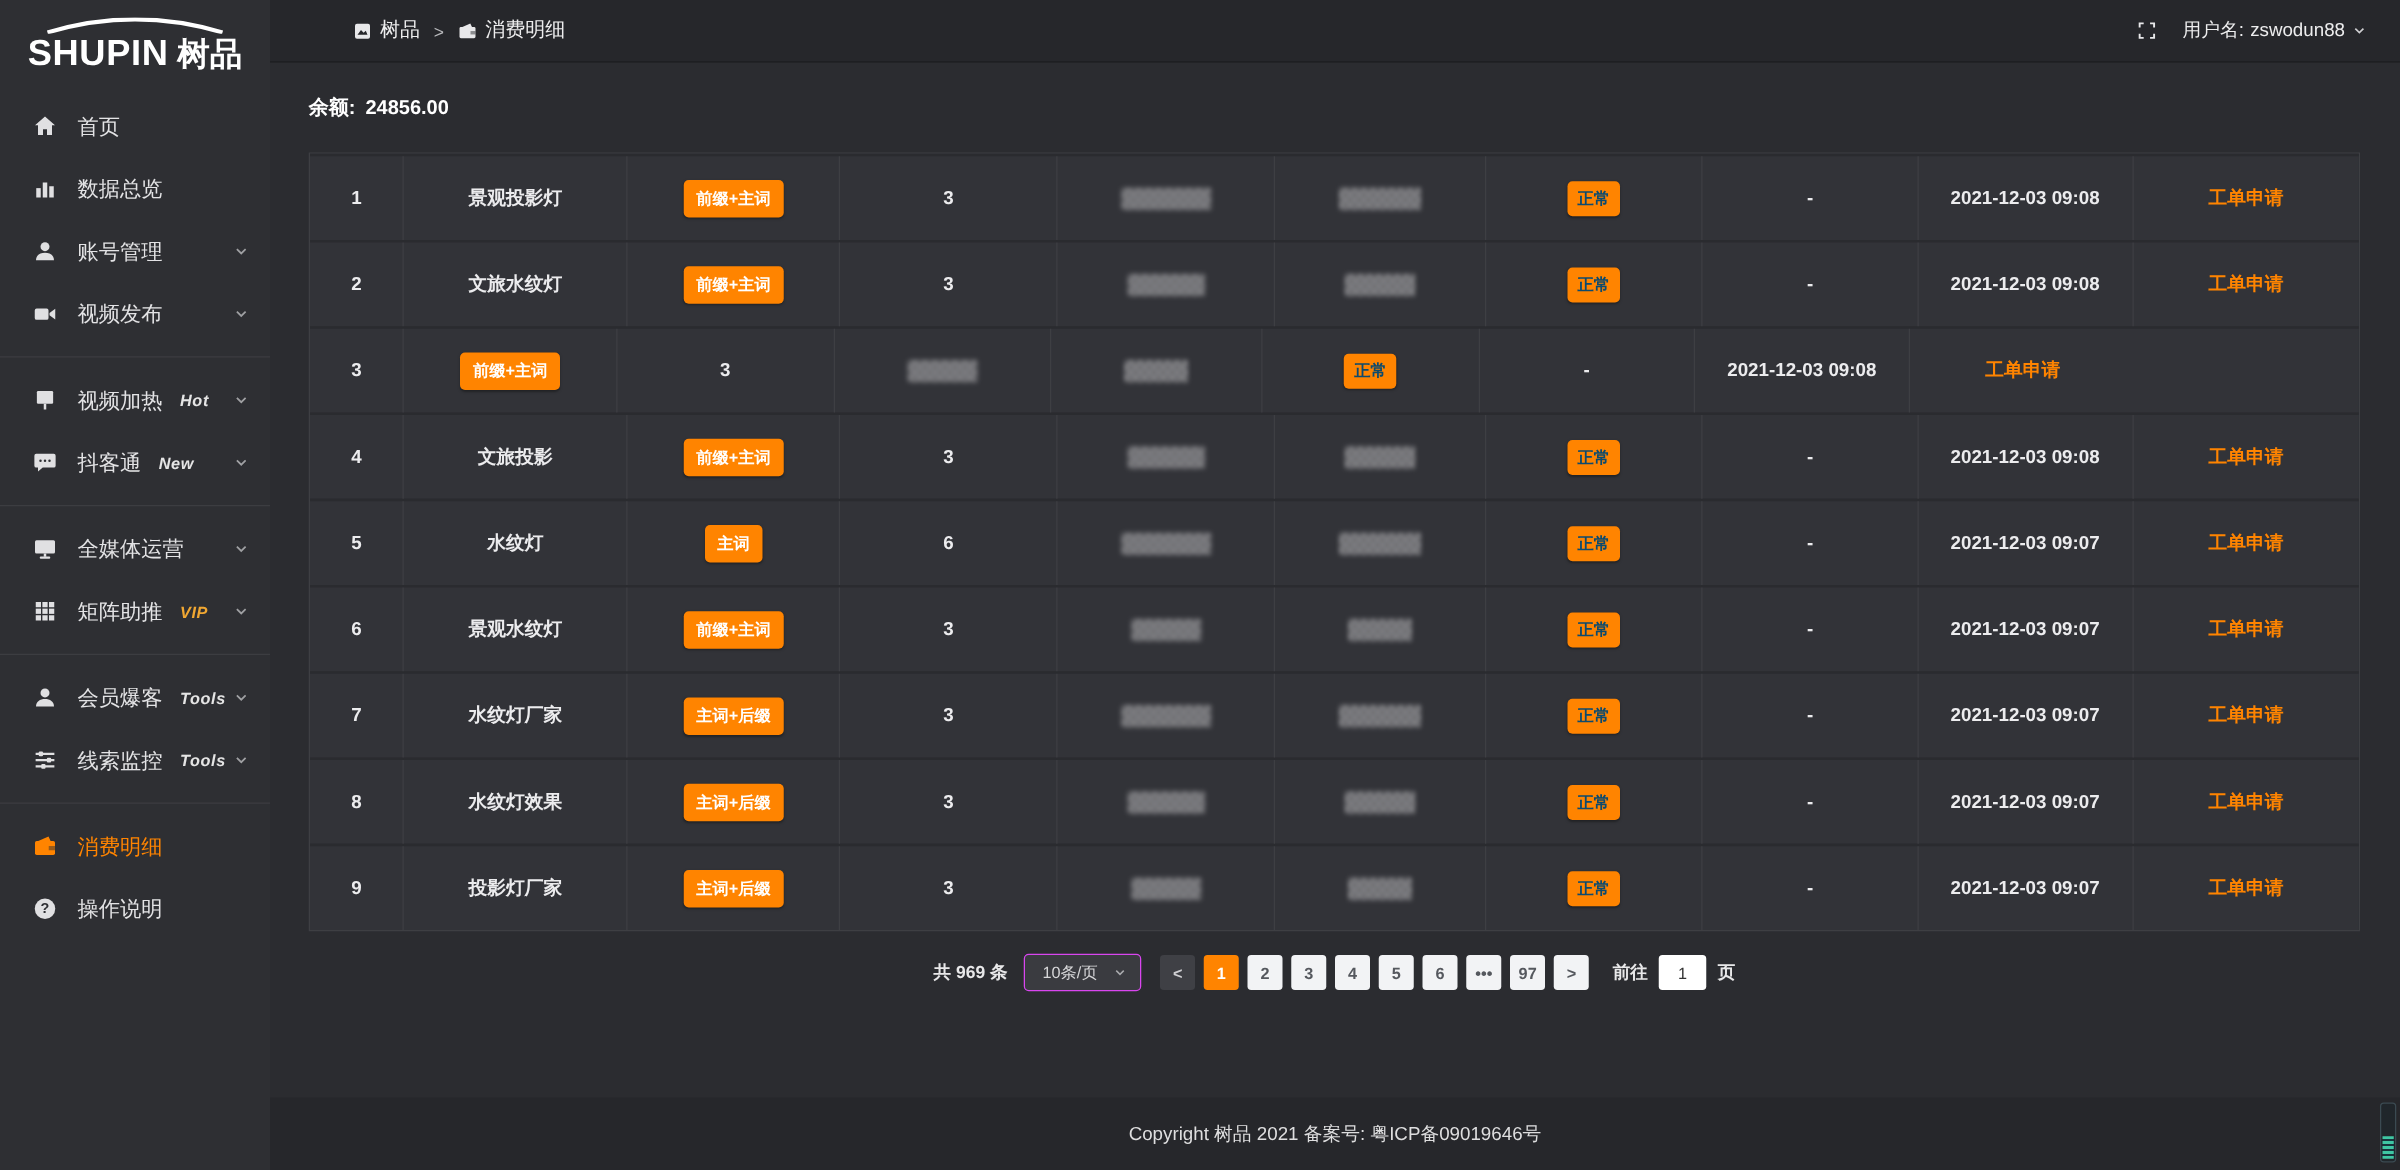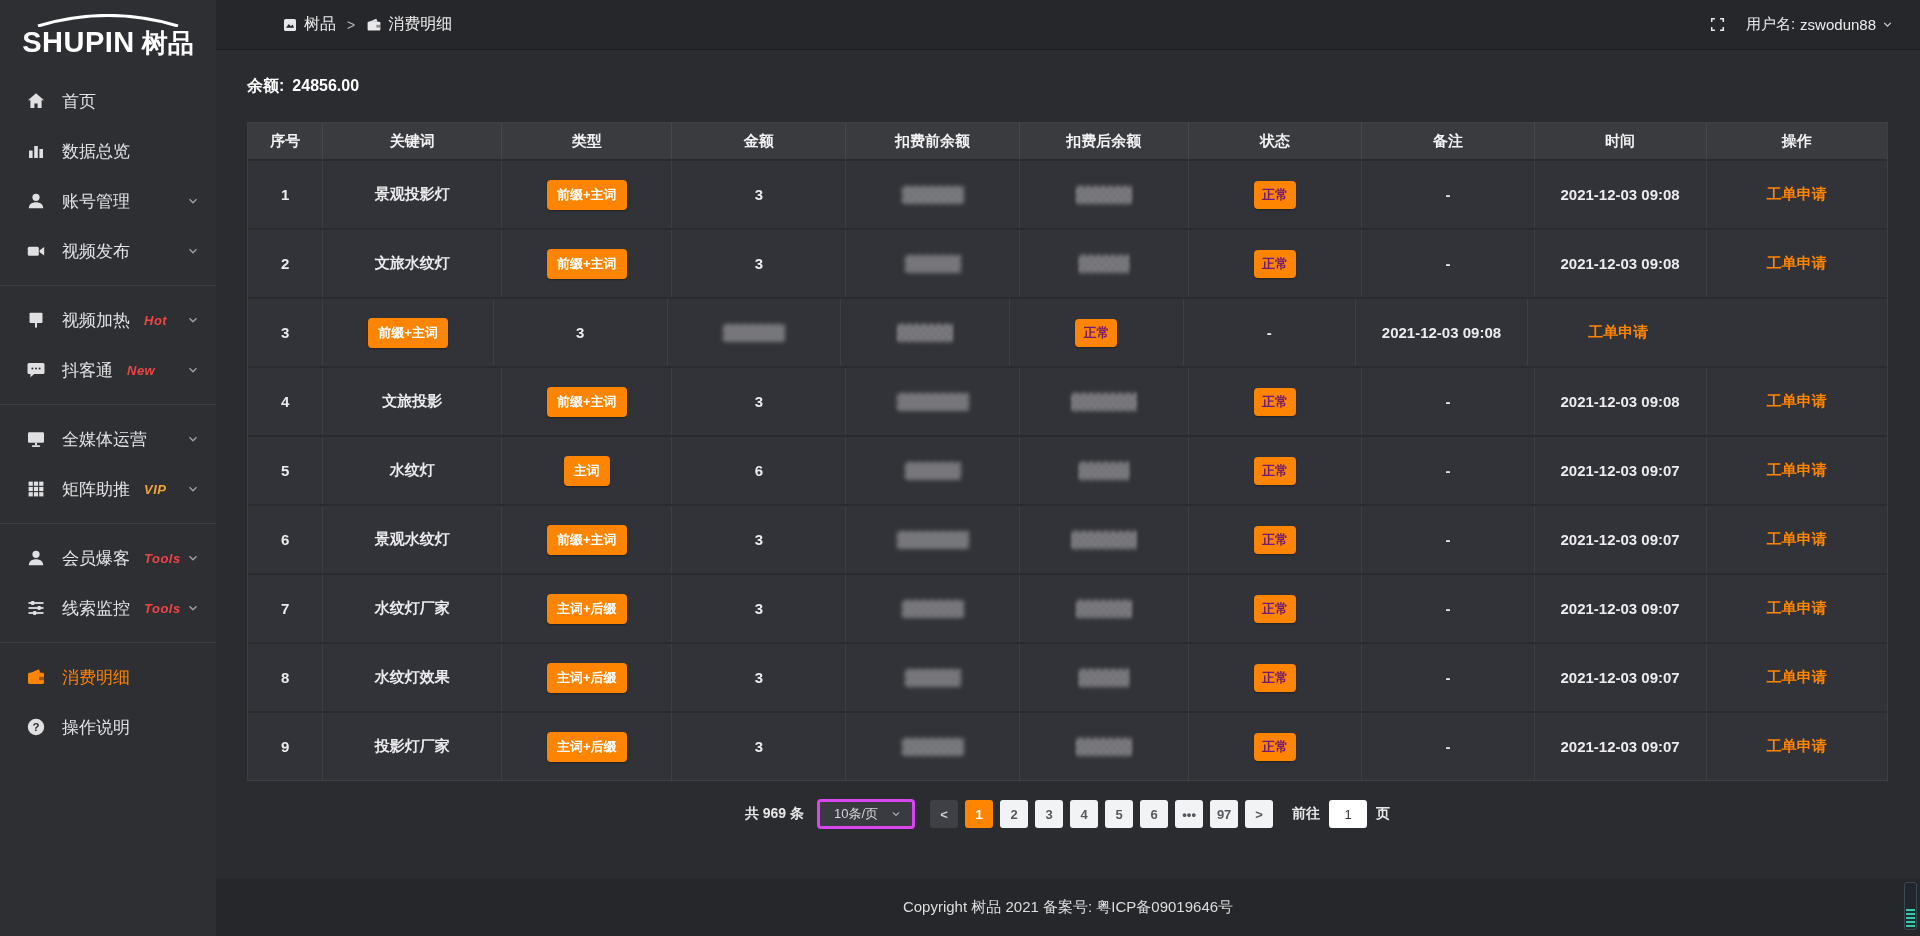--- a/index.html
+++ b/index.html
@@ -16,21 +16,21 @@
   .logo-arc { margin-bottom:-1px; }
   .logo-row { display:flex; align-items:baseline; gap:7px; }
   .logo-en { font-size:29px; font-weight:800; letter-spacing:0.5px; color:#fff; }
   .logo-cn { font-size:26px; font-weight:700; color:#fff; }
   .menu { flex:1; padding-top:10px; }
   .side-item { height:50px; display:flex; align-items:center; padding:0 16px 0 26px; cursor:pointer; color:#e3e3e5; font-size:17px; }
   .side-item .icon { width:20px; height:20px; margin-right:16px; display:inline-flex; color:#e0e0e2; flex:none; }
   .side-item .icon svg { width:100%; height:100%; }
   .side-item.active, .side-item.active .icon { color:#ff8400; }
   .tag { font-size:13px; font-weight:bold; font-style:italic; margin-left:14px; letter-spacing:0.5px; }
-  .tag.red { color:#ef4444; }
+  .tag.red { color:#e5e5e5; }
   .tag.gold { color:#f0a732; }
   .chev { margin-left:auto; width:14px; height:14px; color:#9fa0a3; display:inline-flex; }
   .chev svg { width:100%; height:100%; }
   .divider { height:1px; background:#3c3d41; margin:9px 0; }
 
   
   .right { flex:1; display:flex; flex-direction:column; background:#2b2c30; min-width:0; }
   .topbar { height:50px; background:#26272b; border-bottom:1px solid #1d1e21; display:flex; align-items:center; padding:0 26px 0 66px; }
   .breadcrumb { display:flex; align-items:center; gap:8px; font-size:16px; color:#ededee; }
   .crumb { display:flex; align-items:center; gap:6px; cursor:pointer; }
@@ -52,33 +52,33 @@
   .table { margin-top:25px; border:1px solid #3e3f43; }
   .thead { display:flex; height:36px; background:#3a3b3f; }
   .th { display:flex; align-items:center; justify-content:center; font-size:15px; font-weight:bold; color:#f2f2f4; border-right:1px solid #47484c; }
   .th:last-child { border-right:none; }
   .tr { display:flex; height:69px; background:#323338; border-top:2px solid #2a2b2f; }
   .td { display:flex; align-items:center; justify-content:center; font-size:15px; font-weight:600; color:#ececee; border-right:1px solid #3e3f43; }
   .td:last-child { border-right:none; }
   .c0{width:4.6%;} .c1{width:10.9%;} .c2{width:10.4%;} .c3{width:10.6%;} .c4{width:10.6%;}
   .c5{width:10.3%;} .c6{width:10.6%;} .c7{width:10.5%;} .c8{width:10.5%;} .c9{width:11%;}
   .type-badge { background:#ff8400; color:#fff; font-size:13px; font-weight:bold; padding:6px 10px; border-radius:4px; box-shadow:0 1px 2px rgba(0,0,0,.35); }
-  .status-badge { background:#ff8400; color:#701a75; font-size:13px; font-weight:bold; padding:5px 8px; border-radius:4px; box-shadow:0 1px 2px rgba(0,0,0,.35);text-align:right; }
+  .status-badge { background:#ff8400; color:#0c4a6e; font-size:13px; font-weight:bold; padding:5px 8px; border-radius:4px; box-shadow:0 1px 2px rgba(0,0,0,.35);text-align:right; }
   .masked { width:72px; height:18px; border-radius:2px; opacity:.85;
             background:repeating-conic-gradient(#97979a 0% 25%, #6f6f73 0% 50%) 0 0/8px 8px;
             filter:blur(2px); }
   .tr:nth-child(2n) .masked { width:62px; }
   .tr:nth-child(3n) .masked { width:56px; }
   .c5 .masked { transform:scaleX(.92); }
   .action-link { color:#ff8400; font-size:15px; font-weight:600; cursor:pointer; text-decoration:none; }
 
   
   .pagination { margin-top:13px; height:40px; display:flex; align-items:center; justify-content:center; gap:7px; font-size:14px; color:#e8e8e9; }
   .pg-total { font-weight:600; margin-right:6px; }
-  .pg-size { display:flex; align-items:center; gap:12px; height:30px; padding:0 10px 0 14px; background:#3a3b40; border:3px solid #d946ef; border-radius:4px; font-size:13px; color:#d6d6d8; cursor:pointer; margin-right:8px; }
+  .pg-size { display:flex; align-items:center; gap:12px; height:30px; padding:0 10px 0 14px; background:#3a3b40; border:1px solid #d946ef; border-radius:4px; font-size:13px; color:#d6d6d8; cursor:pointer; margin-right:8px; }
   .pg-size .sel-chev { width:12px; height:12px; display:inline-flex; color:#a7a8ab; }
   .pg-size .sel-chev svg { width:100%; height:100%; }
   .pg-btn, .pg-num { min-width:28px; height:28px; padding:0 6px; border:none; border-radius:3px; font-size:13px; font-weight:bold; display:flex; align-items:center; justify-content:center; cursor:pointer; font-family:inherit; }
   .pg-prev { background:#3f4045; color:#cfcfd2; }
   .pg-num, .pg-next { background:#f2f3f5; color:#55585e; }
   .pg-num.active { background:#ff8400; color:#fff; }
   .pg-goto { display:flex; align-items:center; gap:9px; margin-left:12px; font-weight:600; }
   .goto-input { width:38px; height:28px; border:none; border-radius:3px; background:#fff; color:#333; font-size:13px; text-align:center; font-family:inherit; }
 
   .footer { margin-top:auto; height:58px; background:#26272b; display:flex; align-items:center; justify-content:center; font-size:15px; color:#dededf; }
@@ -344,32 +344,20 @@
           </span>
         </span>
       </div>
     </header>
 
     <main class="content">
       <div class="balance">
         <span>余额:</span><span class="value">24856.00</span>
       </div>
       <div class="table" id="table">
-          <div class="thead">
-            <div class="th c0">序号</div>
-            <div class="th c1">关键词</div>
-            <div class="th c2">类型</div>
-            <div class="th c3">金额</div>
-            <div class="th c4">扣费前余额</div>
-            <div class="th c5">扣费后余额</div>
-            <div class="th c6">状态</div>
-            <div class="th c7">备注</div>
-            <div class="th c8">时间</div>
-            <div class="th c9">操作</div>
-          </div>
           <div class="tr">
             <div class="td c0">
               <span>1</span>
             </div>
             <div class="td c1">
               <span>景观投影灯</span>
             </div>
             <div class="td c2">
               <span class="type-badge">前缀+主词</span>
             </div>

